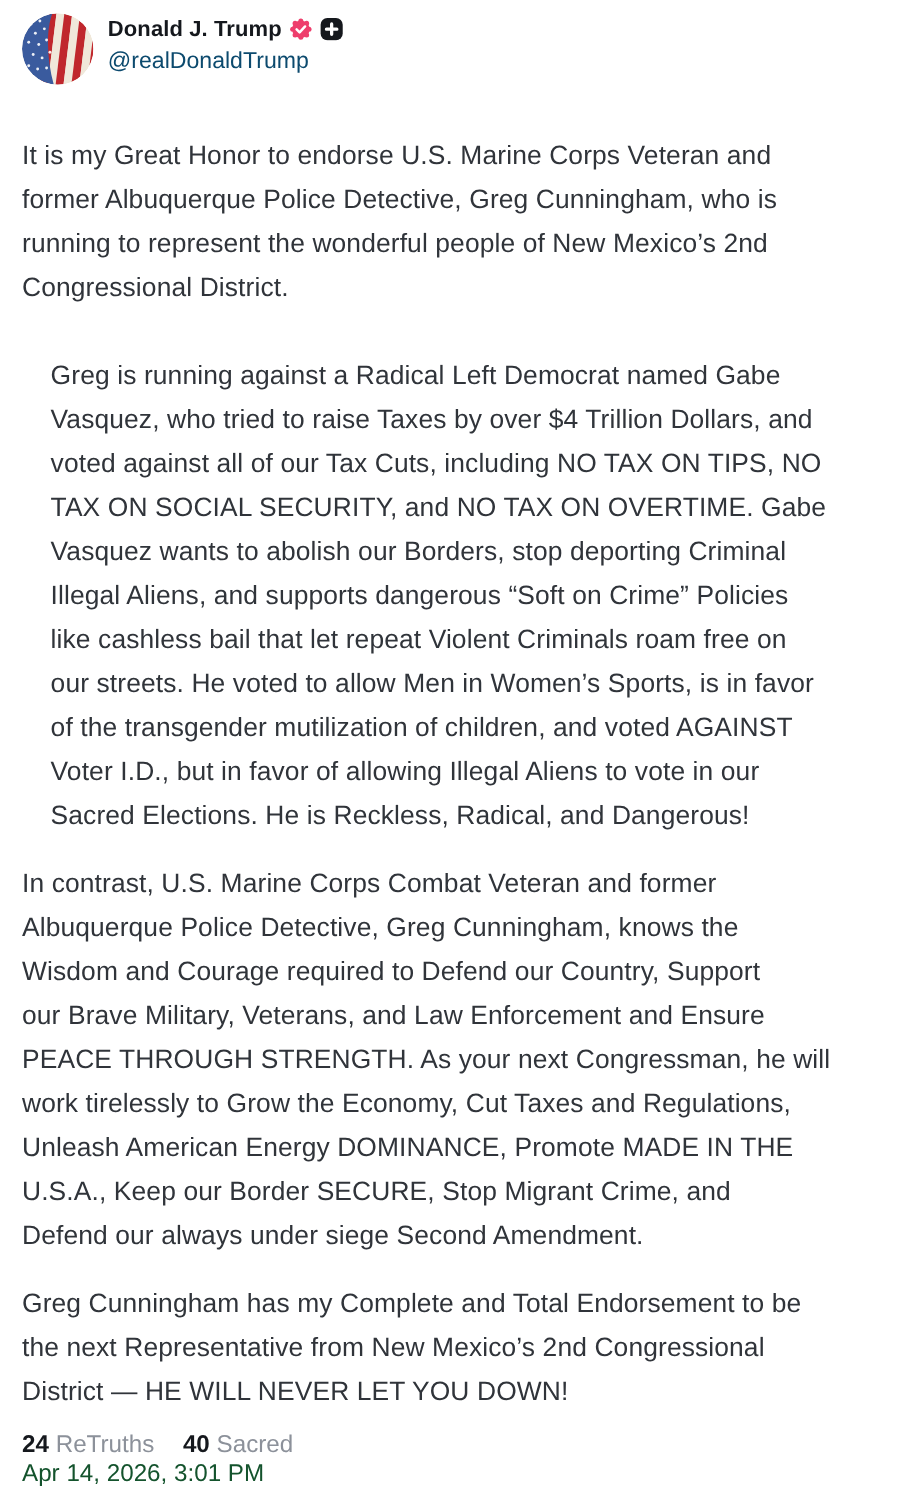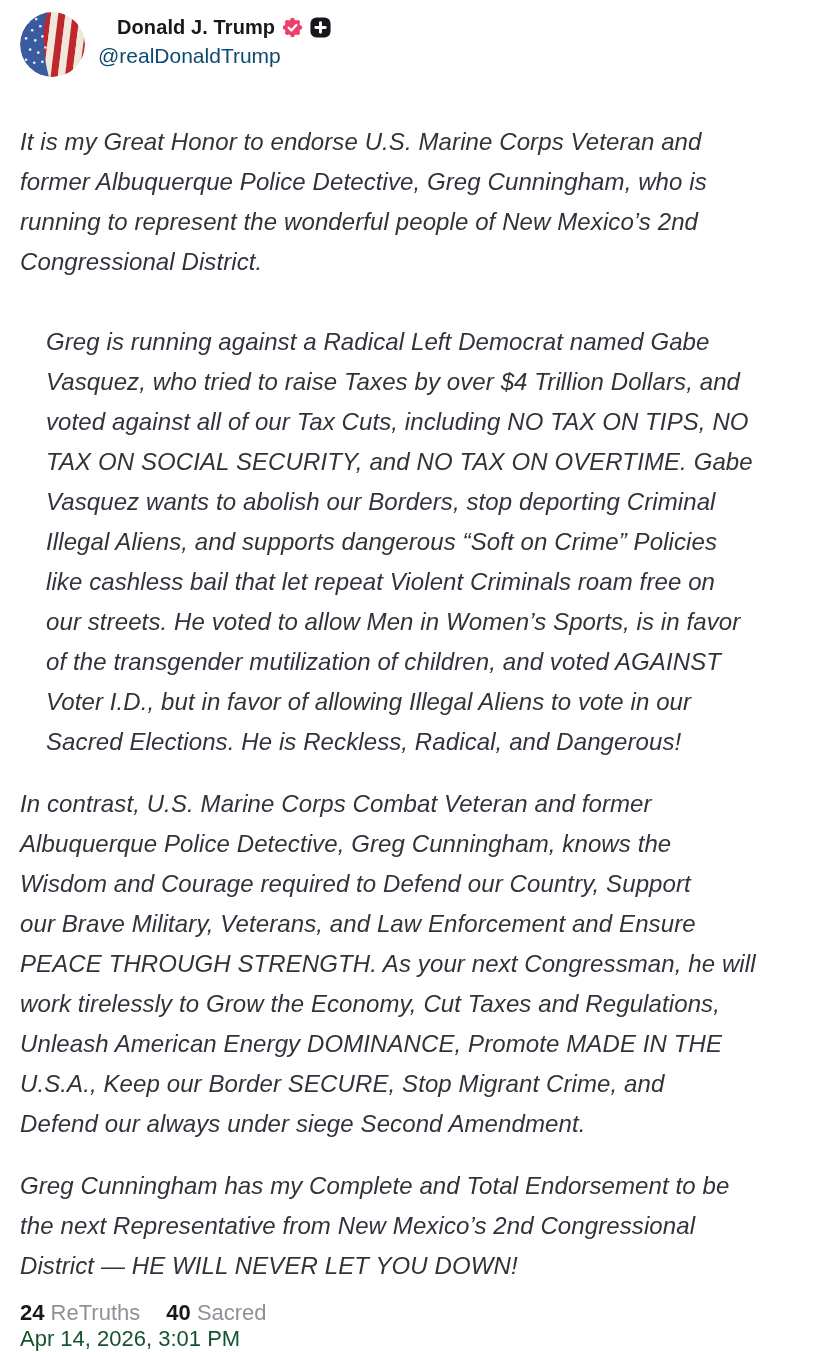--- a/index.html
+++ b/index.html
@@ -27,23 +27,21 @@
     height: 65px;
     border-radius: 50%;
     overflow: hidden;
     flex: 0 0 auto;
     cursor: pointer;
   }
   .avatar svg { display: block; }
   .id-block { margin-top: 4px; }
   .name-row {
     display: flex;
-    align-items: center;
     gap: 7px;
-    margin-left: 19px;
   }
   .display-name {
     font-size: 20px;
     font-weight: 700;
     color: #15181d;
     letter-spacing: 0.1px;
     cursor: pointer;
   }
   .verified-badge, .plus-badge {
     display: inline-flex;
@@ -56,21 +54,21 @@
     color: #0c4a6e;
     cursor: pointer;
   }
   
   .post-body {
     font-size: 24px;
     line-height: 40px;
     color: #30343a;
     letter-spacing: 0.1px;
   }
-  .post-body p { margin: 22px 0 0 0; font-style: italic; }
+  .post-body p { margin: 22px 0 0 0; }
   .post-body p.first { margin-top: 45px; }
   .post-body p.blankline { margin-top: 40px; margin-left: 26px; }
   
   .post-footer {
     margin-top: 14px;
     display: flex;
     justify-content: space-between;
     align-items: baseline;
     font-size: 22px;
     flex-direction: column;

